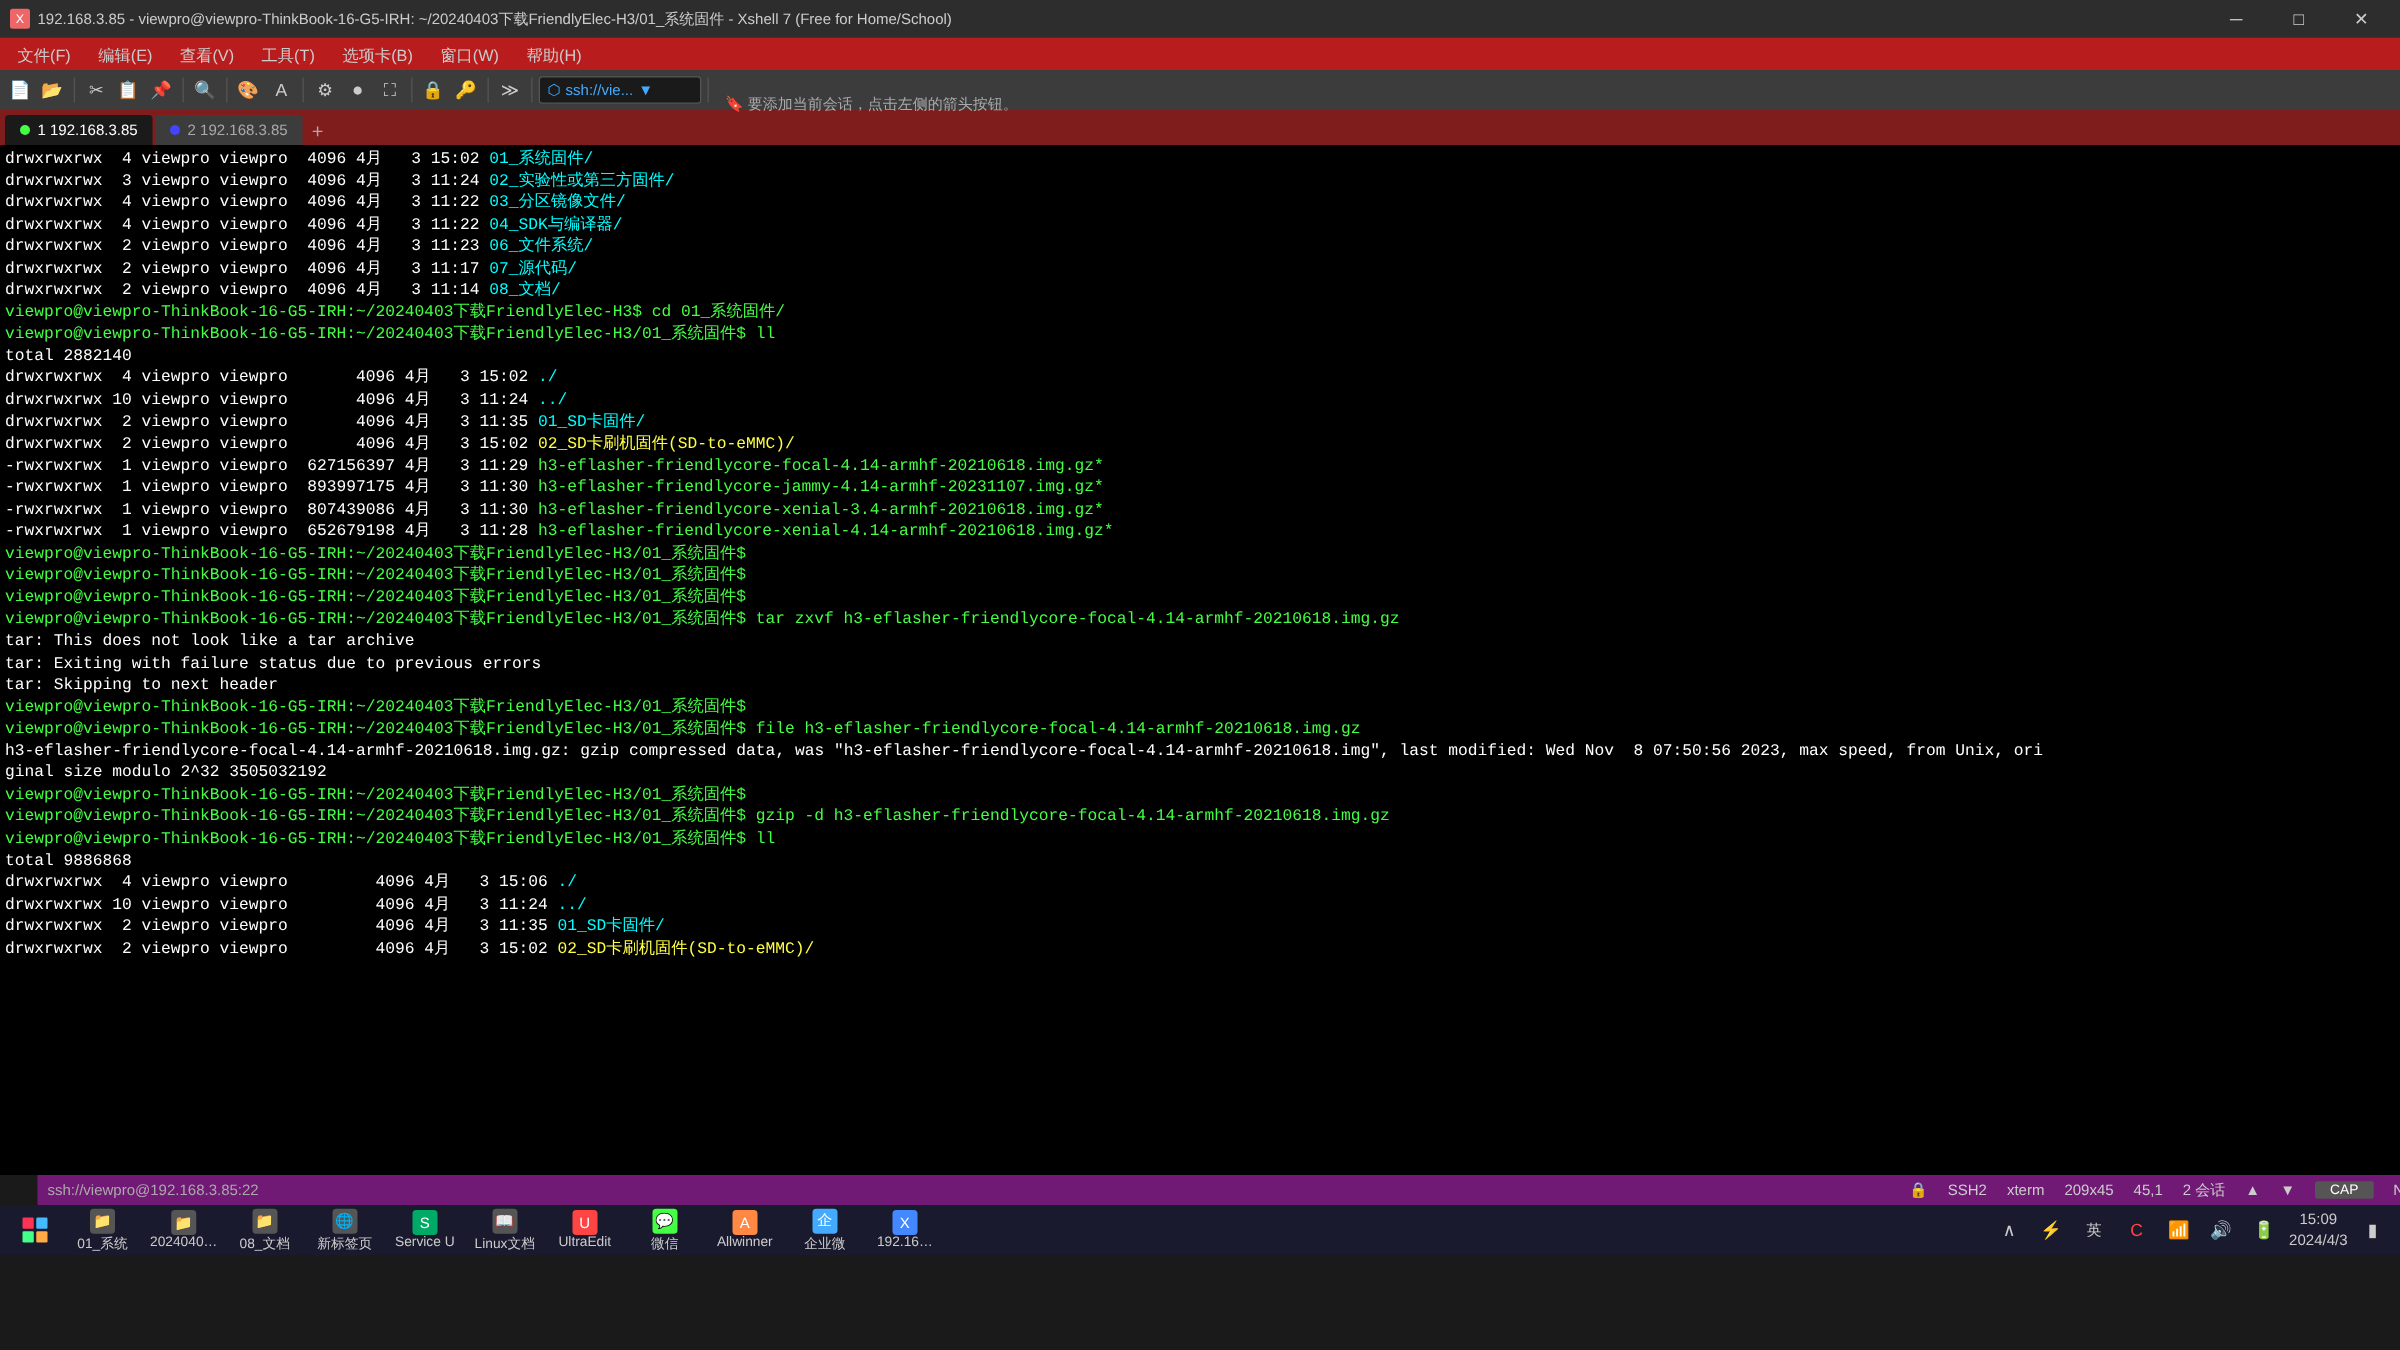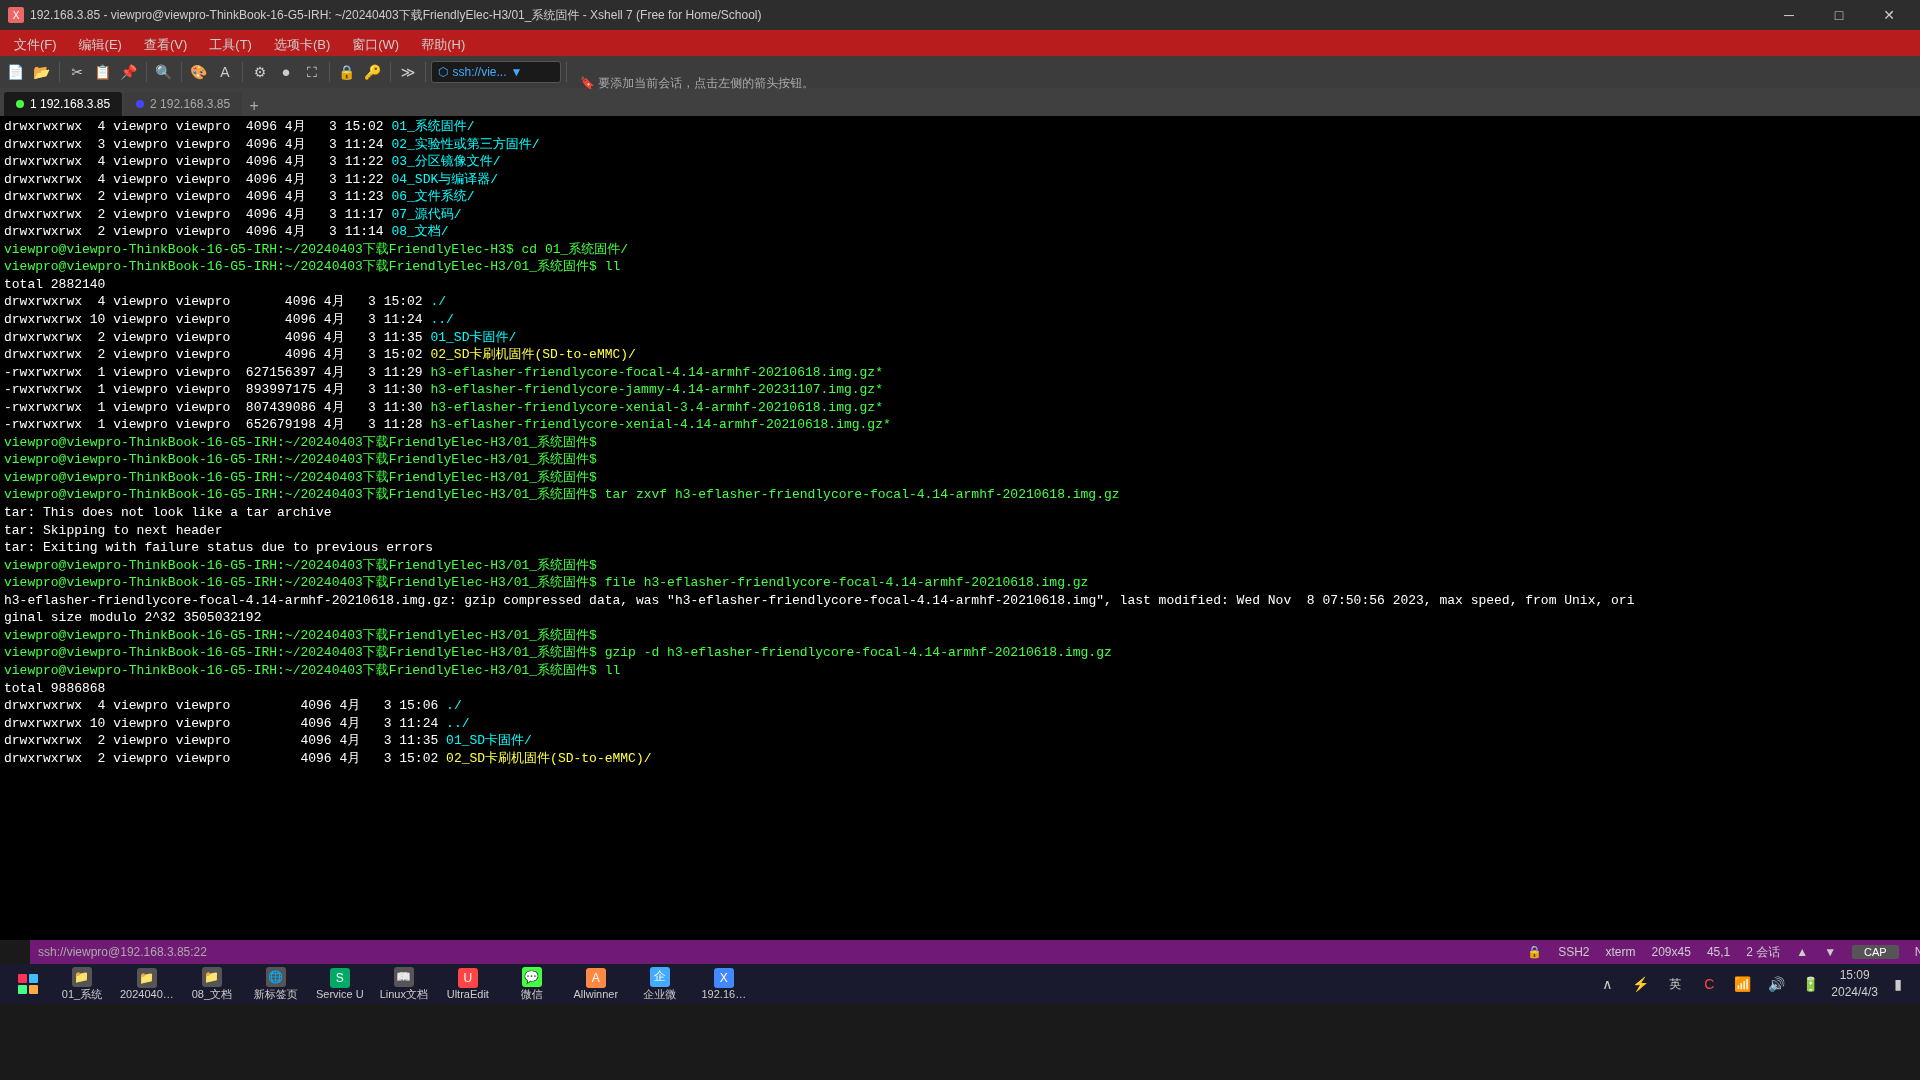--- a/index.html
+++ b/index.html
@@ -29,21 +29,21 @@
       width: 100%; height: 32px; background: #3c3c3c;
       display: flex; align-items: center; padding: 0 4px; gap: 2px;
     }
     .tb-btn { width: 24px; height: 24px; display: flex; align-items: center; justify-content: center; color: #ccc; font-size: 14px; cursor: pointer; border-radius: 2px; }
     .tb-sep { width: 1px; height: 20px; background: #555; margin: 0 3px; }
     .tb-ssh-box { background: #1a1a1a; border: 1px solid #555; border-radius: 3px; height: 22px; display: flex; align-items: center; padding: 0 6px; color: #4af; font-size: 12px; min-width: 130px; cursor: pointer; gap: 4px; }
     .tb-hint { color: #aaa; font-size: 12px; padding: 0 8px; margin-top: 22px; }
 
     
     #tabs {
-      width: 100%; height: 28px; background: #404040;
+      width: 100%; height: 28px; background: #7f1d1d;
       display: flex; align-items: flex-end; padding: 0 4px; gap: 2px;
     }
     .tab { height: 24px; padding: 0 12px; display: flex; align-items: center; font-size: 12px; cursor: pointer; border-radius: 3px 3px 0 0; color: #ccc; gap: 6px; }
     .tab.active { background: #1a1a1a; color: white; }
     .tab.inactive { background: #3c3c3c; color: #aaa; }
     .tab-dot { width: 8px; height: 8px; border-radius: 50%; }
     .tab-dot.green { background: #4f4; }
     .tab-dot.blue { background: #44f; }
     .tab-add { color: #aaa; font-size: 16px; width: 20px; height: 20px; display: flex; align-items: center; justify-content: center; cursor: pointer; }
 
@@ -177,22 +177,22 @@
   <span class="t-line"><span class="t-white">drwxrwxrwx  2 viewpro viewpro       4096 4月   3 15:02 </span><span class="t-yellow">02_SD卡刷机固件(SD-to-eMMC)/</span></span>
   <span class="t-line"><span class="t-white">-rwxrwxrwx  1 viewpro viewpro  627156397 4月   3 11:29 </span><span class="t-green">h3-eflasher-friendlycore-focal-4.14-armhf-20210618.img.gz*</span></span>
   <span class="t-line"><span class="t-white">-rwxrwxrwx  1 viewpro viewpro  893997175 4月   3 11:30 </span><span class="t-green">h3-eflasher-friendlycore-jammy-4.14-armhf-20231107.img.gz*</span></span>
   <span class="t-line"><span class="t-white">-rwxrwxrwx  1 viewpro viewpro  807439086 4月   3 11:30 </span><span class="t-green">h3-eflasher-friendlycore-xenial-3.4-armhf-20210618.img.gz*</span></span>
   <span class="t-line"><span class="t-white">-rwxrwxrwx  1 viewpro viewpro  652679198 4月   3 11:28 </span><span class="t-green">h3-eflasher-friendlycore-xenial-4.14-armhf-20210618.img.gz*</span></span>
   <span class="t-line t-green">viewpro@viewpro-ThinkBook-16-G5-IRH:~/20240403下载FriendlyElec-H3/01_系统固件$</span>
   <span class="t-line t-green">viewpro@viewpro-ThinkBook-16-G5-IRH:~/20240403下载FriendlyElec-H3/01_系统固件$</span>
   <span class="t-line t-green">viewpro@viewpro-ThinkBook-16-G5-IRH:~/20240403下载FriendlyElec-H3/01_系统固件$</span>
   <span class="t-line t-green">viewpro@viewpro-ThinkBook-16-G5-IRH:~/20240403下载FriendlyElec-H3/01_系统固件$ tar zxvf h3-eflasher-friendlycore-focal-4.14-armhf-20210618.img.gz</span>
   <span class="t-line t-white">tar: This does not look like a tar archive</span>
+  <span class="t-line t-white">tar: Exiting with failure status due to previous errors</span>
   <span class="t-line t-white">tar: Skipping to next header</span>
-  <span class="t-line t-white">tar: Exiting with failure status due to previous errors</span>
   <span class="t-line t-green">viewpro@viewpro-ThinkBook-16-G5-IRH:~/20240403下载FriendlyElec-H3/01_系统固件$</span>
   <span class="t-line t-green">viewpro@viewpro-ThinkBook-16-G5-IRH:~/20240403下载FriendlyElec-H3/01_系统固件$ file h3-eflasher-friendlycore-focal-4.14-armhf-20210618.img.gz</span>
   <span class="t-line t-white">h3-eflasher-friendlycore-focal-4.14-armhf-20210618.img.gz: gzip compressed data, was "h3-eflasher-friendlycore-focal-4.14-armhf-20210618.img", last modified: Wed Nov  8 07:50:56 2023, max speed, from Unix, ori</span>
   <span class="t-line t-white">ginal size modulo 2^32 3505032192</span>
   <span class="t-line t-green">viewpro@viewpro-ThinkBook-16-G5-IRH:~/20240403下载FriendlyElec-H3/01_系统固件$</span>
   <span class="t-line t-green">viewpro@viewpro-ThinkBook-16-G5-IRH:~/20240403下载FriendlyElec-H3/01_系统固件$ gzip -d h3-eflasher-friendlycore-focal-4.14-armhf-20210618.img.gz</span>
   <span class="t-line t-green">viewpro@viewpro-ThinkBook-16-G5-IRH:~/20240403下载FriendlyElec-H3/01_系统固件$ ll</span>
   <span class="t-line t-white">total 9886868</span>
   <span class="t-line"><span class="t-white">drwxrwxrwx  4 viewpro viewpro         4096 4月   3 15:06 </span><span class="t-cyan">./</span></span>
   <span class="t-line"><span class="t-white">drwxrwxrwx 10 viewpro viewpro         4096 4月   3 11:24 </span><span class="t-cyan">../</span></span>

